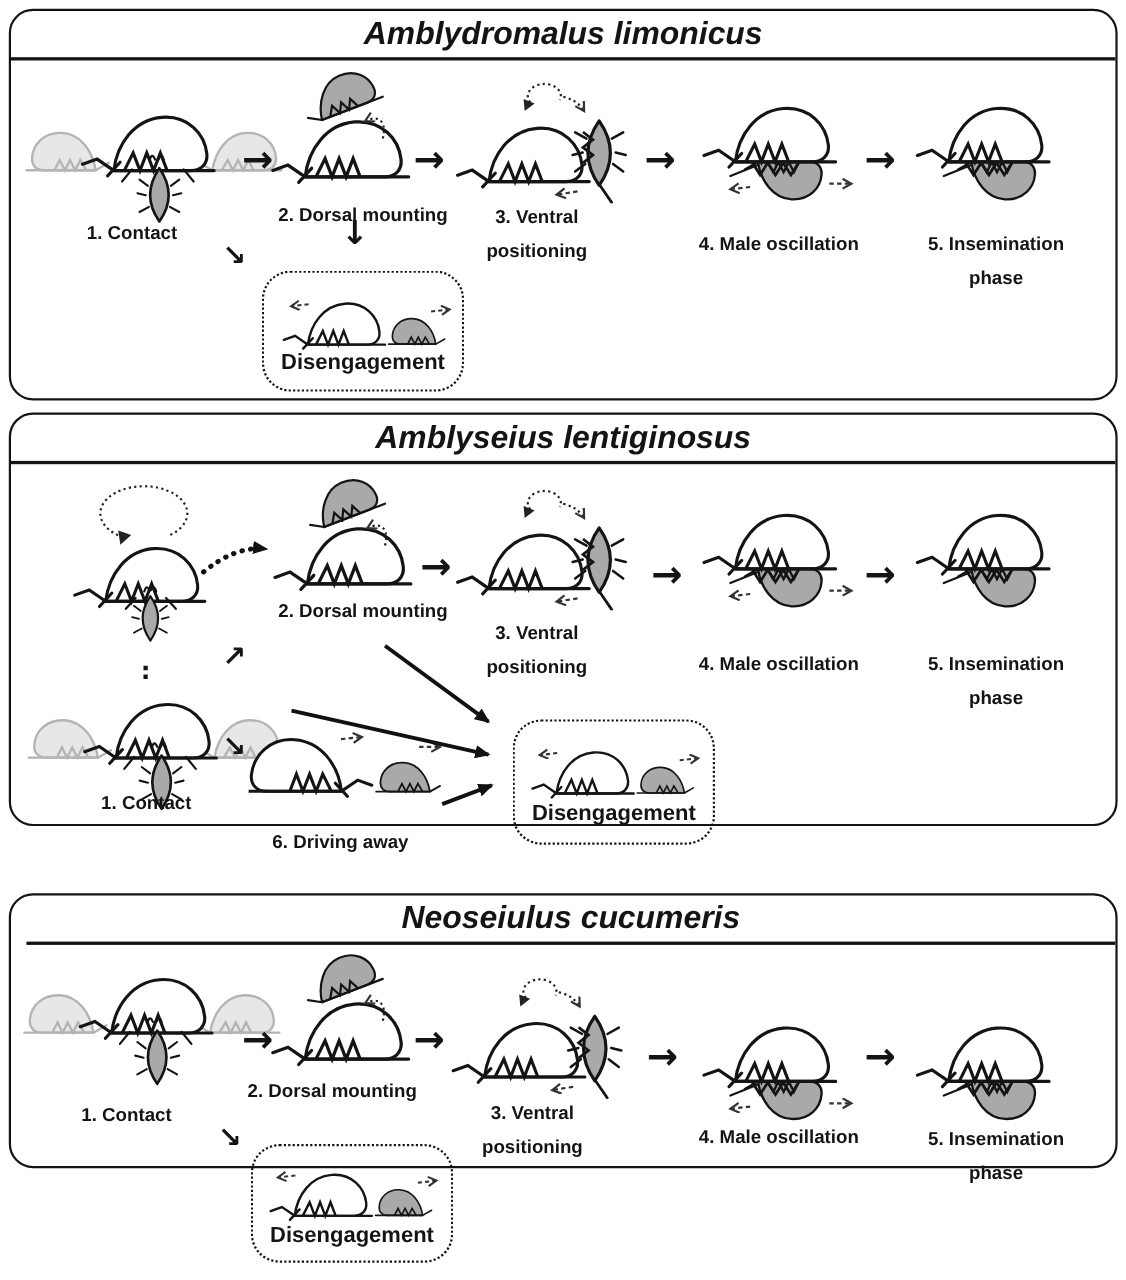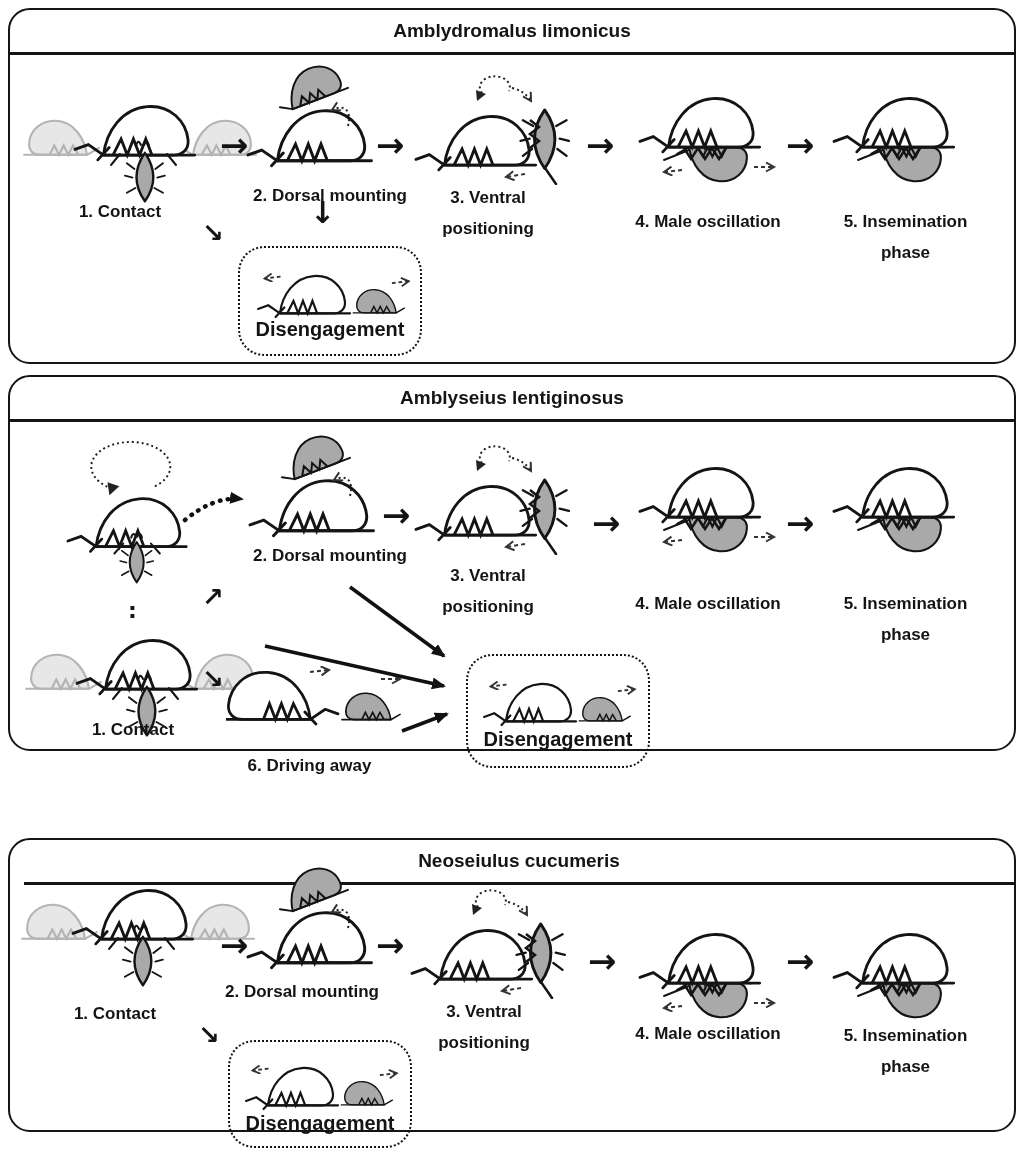--- a/index.html
+++ b/index.html
@@ -4,21 +4,21 @@
 <style>
   :root{
     --outline:#141414; --male-fill:#a9a9a9; --ghost-fill:#e7e7e7; --ghost-stroke:#b4b4b4;
   }
   html,body{margin:0;padding:0;background:#fff;}
   .page{position:relative;width:1024px;height:1164px;background:#fff;overflow:hidden;
         font-family:"Liberation Sans",sans-serif;color:var(--outline);}
   .panel{position:absolute;left:8px;width:1008px;border:2.5px solid var(--outline);
          border-radius:22px;box-sizing:border-box;background:#fff;}
   .panel-head{height:42px;border-bottom:3px solid var(--outline);display:flex;align-items:center;
-              justify-content:center;font-weight:bold;font-size:19px;}
+              justify-content:center;font-style:italic;font-weight:bold;font-size:29px;}
   .abs{position:absolute;}
   .lbl{position:absolute;font-weight:bold;font-size:17px;line-height:31px;text-align:center;}
   .dis-lbl{position:absolute;font-weight:bold;font-size:20px;text-align:center;}
   .arrow{position:absolute;font-family:"DejaVu Sans",sans-serif;font-weight:600;color:var(--outline);}
   .a34{font-size:34px;line-height:34px;}
   .a30{font-size:30px;line-height:30px;}
   .a26{font-size:26px;line-height:26px;}
   .a22{font-size:22px;line-height:22px;font-weight:bold;}
   .disbox{position:absolute;border:2.5px dotted var(--outline);border-radius:26px;box-sizing:border-box;}
   
@@ -283,21 +283,21 @@
         <use href="#f-body"></use>
       </g>
   <g transform="translate(166,31) scale(-0.62,0.62)">
         <use href="#m-body"></use>
       </g>
   <path class="dsh" d="M30,22 L13,24"></path>
   <path class="dsh" d="M149,29 L167,27"></path>
 </svg>
 <div class="dis-lbl" style="left:469px;top:728px;width:178px;">Disengagement</div>
 
-<section class="panel" style="top:838px;height:294px;padding-left:14px;">
+<section class="panel" style="top:812px;height:250px;padding-left:14px;">
   <div class="panel-head">Neoseiulus cucumeris</div>
 </section>
 
 <svg class="abs" style="left:18px;top:870px;" width="240" height="120" viewBox="0 0 240 120">
   <g transform="translate(84,28) scale(-0.85,0.85)">
         <use href="#m-body" style="--mf:var(--ghost-fill);--mo:var(--ghost-stroke)"></use>
       </g>
   <g transform="translate(156,28) scale(0.85)">
         <use href="#m-body" style="--mf:var(--ghost-fill);--mo:var(--ghost-stroke)"></use>
       </g>

